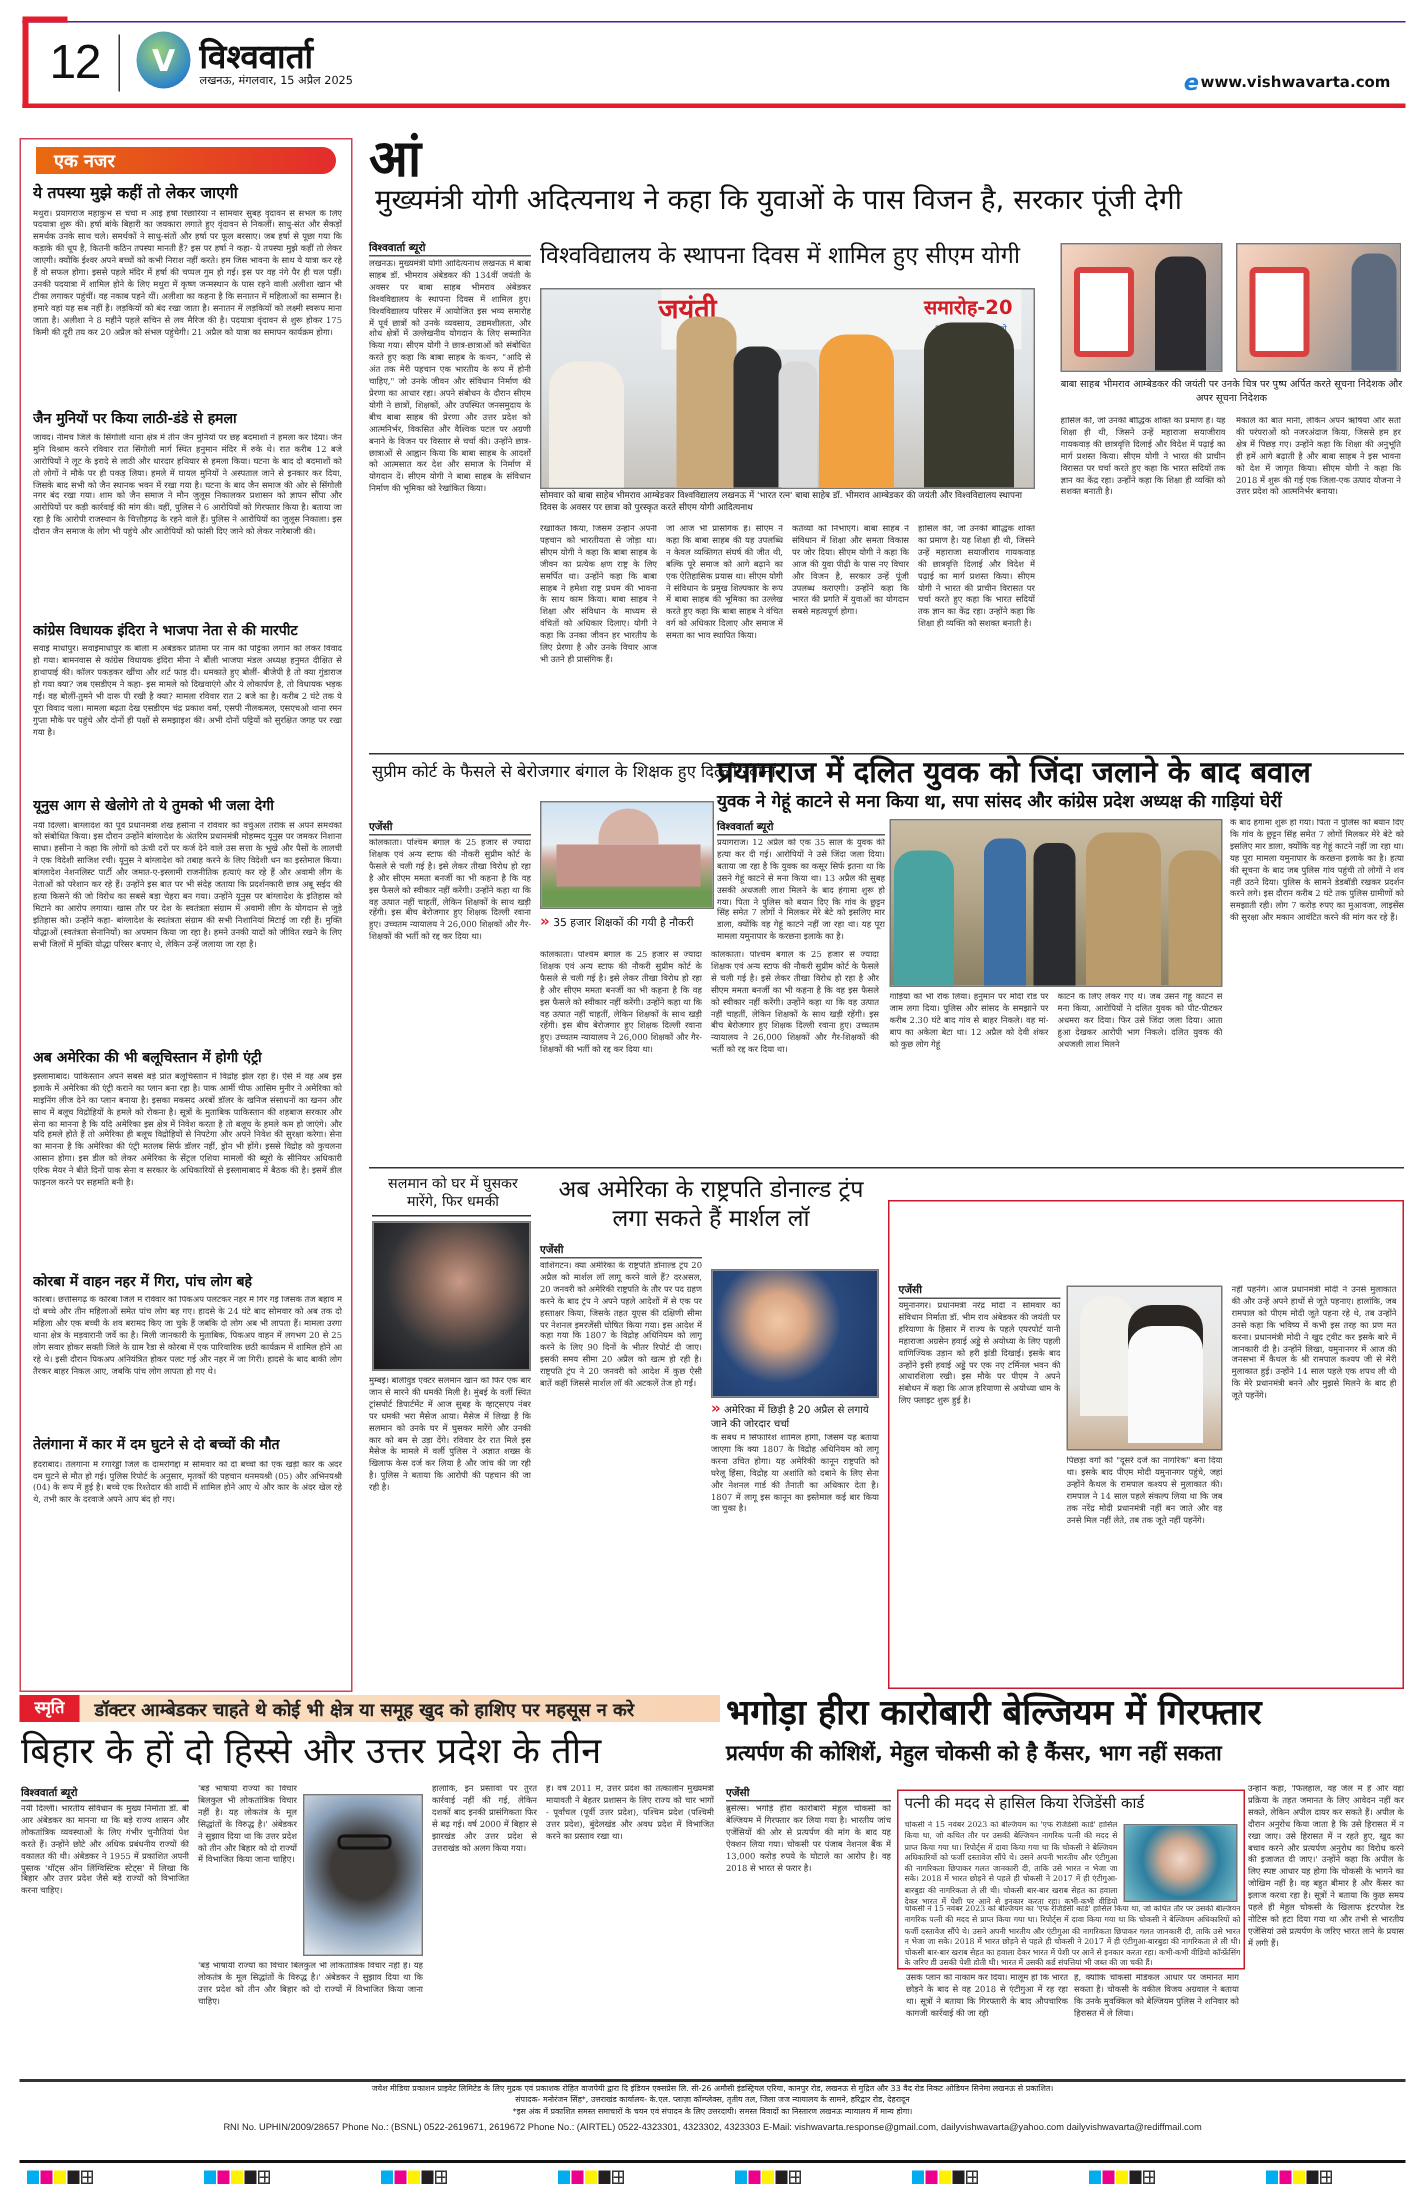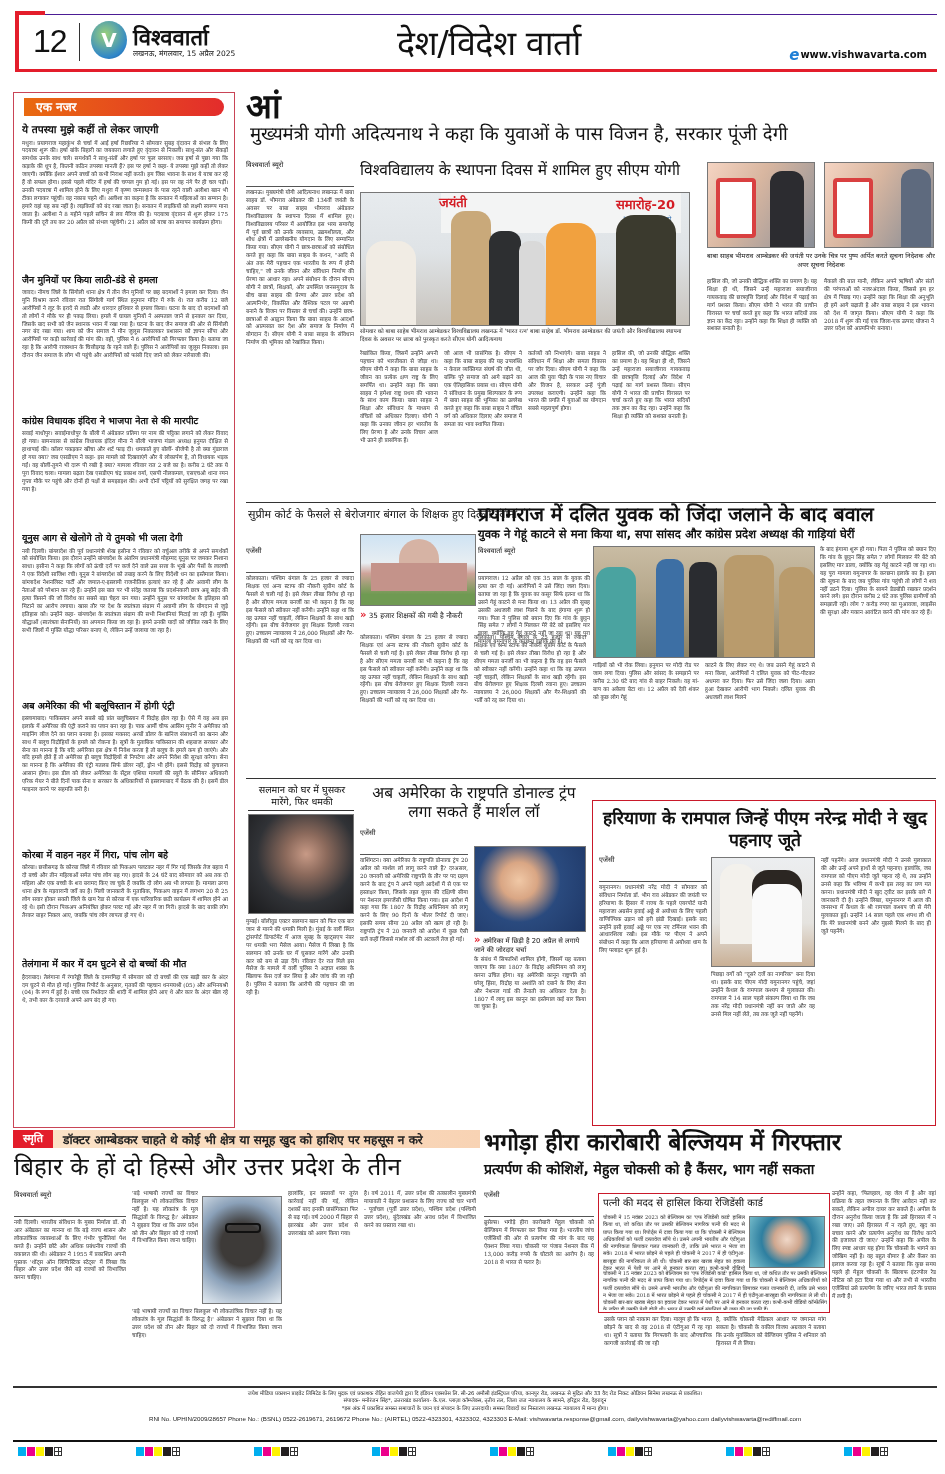--- a/index.html
+++ b/index.html
@@ -1,20 +1,20 @@
 <!DOCTYPE html>
 <html><head>
 <meta charset="utf-8">
 <style>
 *{box-sizing:border-box;margin:0;padding:0}
 html,body{width:945px;height:1474px;background:#fff;overflow:hidden}
 body{font-family:"DejaVu Sans","Liberation Sans",sans-serif;color:#111;position:relative}
 .abs{position:absolute}
 .txt{font-size:5.6px;line-height:7.9px;color:#333;text-align:justify;overflow:hidden;font-family:"DejaVu Serif","Liberation Serif",serif}
-.byline{font-size:7px;font-weight:normal;border-bottom:1px solid #555;padding-bottom:17px;margin-bottom:2px;color:#111;font-family:"DejaVu Sans",sans-serif}
+.byline{font-size:7px;font-weight:bold;border-bottom:1px solid #555;padding-bottom:1px;margin-bottom:2px;color:#111;font-family:"DejaVu Sans",sans-serif}
 .h{font-weight:bold;color:#111;line-height:1.1;font-family:"DejaVu Sans","Liberation Sans",sans-serif}
 .photo{position:absolute;overflow:hidden;border:1px solid #777}
 .cap{font-size:6.5px;line-height:8.5px;color:#222;text-align:center}
 
 .masthead{left:15px;top:14px;width:922px;height:58px;border-top:1px solid #4c1d95;border-left:4px solid #e31d2b;border-bottom:3px solid #e31d2b}
 .masthead .redtab{position:absolute;left:-4px;top:-4px;width:30px;height:4px;background:#e31d2b}
 .pageno{position:absolute;left:14px;top:8px;font-size:32px;font-family:"Liberation Sans",sans-serif;letter-spacing:-1px}
 .vsep{position:absolute;left:60px;top:8px;width:1px;height:38px;background:#333}
 .logo{position:absolute;left:72px;top:6px;width:36px;height:38px;border-radius:50%;background:radial-gradient(circle at 40% 35%,#9bd17a,#2f86c9 70%,#1b4f8f);display:flex;align-items:center;justify-content:center;font-weight:bold;color:#fff;font-size:20px}
 .brand{position:absolute;left:114px;top:6px;font-size:22px;font-weight:bold}
@@ -42,21 +42,20 @@
 
 <div class="abs masthead">
   <div class="redtab"></div>
   <div class="pageno">12</div>
   <div class="vsep"></div>
   <div class="logo">
       <span>V</span>
     </div>
   <div class="brand">विश्ववार्ता</div>
   <div class="dateline">लखनऊ, मंगलवार, 15 अप्रैल 2025</div>
-  <div class="sectiontitle">देश/विदेश वार्ता</div>
   <div class="site"><span class="e">e</span><span>www.vishwavarta.com</span></div>
 </div>
 
 <div class="abs leftbox">
   <div class="eknajar">एक नजर</div>
   <div class="abs" style="left:8px;top:28px;width:206px;height:1002px;overflow:hidden">
     <div>
       <div class="h lh" style="font-size:10.5px">ये तपस्या मुझे कहीं तो लेकर जाएगी</div>
       <div class="txt" style="height:132px">मथुरा। प्रयागराज महाकुंभ से चर्चा में आईं हर्षा रिछारिया ने सोमवार सुबह वृंदावन से संभल के लिए पदयात्रा शुरू की। हर्षा बांके बिहारी का जयकारा लगाते हुए वृंदावन से निकलीं। साधु-संत और सैकड़ों समर्थक उनके साथ चले। समर्थकों ने साधु-संतों और हर्षा पर फूल बरसाए। जब हर्षा से पूछा गया कि कड़ाके की धूप है, कितनी कठिन तपस्या मानती हैं? इस पर हर्षा ने कहा- ये तपस्या मुझे कहीं तो लेकर जाएगी। क्योंकि ईश्वर अपने बच्चों को कभी निराश नहीं करते। हम जिस भावना के साथ ये यात्रा कर रहे हैं वो सफल होगा। इससे पहले मंदिर में हर्षा की चप्पल गुम हो गई। इस पर वह नंगे पैर ही चल पड़ीं। उनकी पदयात्रा में शामिल होने के लिए मथुरा में कृष्ण जन्मस्थान के पास रहने वाली अलीशा खान भी टीका लगाकर पहुंचीं। वह नकाब पहने थीं। अलीशा का कहना है कि सनातन में महिलाओं का सम्मान है। हमारे वहां यह सब नहीं है। लड़कियों को बंद रखा जाता है। सनातन में लड़कियों को लक्ष्मी स्वरूप माना जाता है। अलीशा ने 8 महीने पहले सचिन से लव मैरिज की है। पदयात्रा वृंदावन से शुरू होकर 175 किमी की दूरी तय कर 20 अप्रैल को संभल पहुंचेगी। 21 अप्रैल को यात्रा का समापन कार्यक्रम होगा।</div>
     </div>
@@ -91,21 +90,21 @@
 <div class="abs h" style="left:250px;top:124px;font-size:18.5px;font-weight:normal;white-space:nowrap">मुख्यमंत्री योगी अदित्यनाथ ने कहा कि युवाओं के पास विजन है, सरकार पूंजी देगी</div>
 
 <div class="abs" style="left:246px;top:160px;width:108px">
   <div class="byline">विश्ववार्ता ब्यूरो</div>
   <div class="txt" style="height:330px">लखनऊ। मुख्यमंत्री योगी आदित्यनाथ लखनऊ में बाबा साहब डॉ. भीमराव अंबेडकर की 134वीं जयंती के अवसर पर बाबा साहब भीमराव अंबेडकर विश्वविद्यालय के स्थापना दिवस में शामिल हुए। विश्वविद्यालय परिसर में आयोजित इस भव्य समारोह में पूर्व छात्रों को उनके व्यवसाय, उद्यमशीलता, और शोध क्षेत्रों में उल्लेखनीय योगदान के लिए सम्मानित किया गया। सीएम योगी ने छात्र-छात्राओं को संबोधित करते हुए कहा कि बाबा साहब के कथन, "आदि से अंत तक मेरी पहचान एक भारतीय के रूप में होनी चाहिए," जो उनके जीवन और संविधान निर्माण की प्रेरणा का आधार रहा। अपने संबोधन के दौरान सीएम योगी ने छात्रों, शिक्षकों, और उपस्थित जनसमुदाय के बीच बाबा साहब की प्रेरणा और उत्तर प्रदेश को आत्मनिर्भर, विकसित और वैश्विक पटल पर अग्रणी बनाने के विजन पर विस्तार से चर्चा की। उन्होंने छात्र-छात्राओं से आह्वान किया कि बाबा साहब के आदर्शों को आत्मसात कर देश और समाज के निर्माण में योगदान दें। सीएम योगी ने बाबा साहब के संविधान निर्माण की भूमिका को रेखांकित किया।</div>
 </div>
 
 <div class="abs h" style="left:360px;top:162px;font-size:15.5px;font-weight:normal;white-space:nowrap">विश्वविद्यालय के स्थापना दिवस में शामिल हुए सीएम योगी</div>
 <div class="photo" style="left:360px;top:192px;width:330px;height:134px;background:linear-gradient(180deg,#e7ebee 0%,#dfe3e6 45%,#c8c3bc 100%)">
   <div class="abs" style="left:80px;top:0;width:240px;height:40px;background:#f3f4f4"></div>
-  <div class="abs" style="left:78px;top:0;font-size:13px;font-weight:bold;color:#d41c24">जयंती</div>
+  <div class="abs" style="left:78px;top:0;font-size:18px;font-weight:bold;color:#d41c24">जयंती</div>
   <div class="abs" style="left:255px;top:2px;font-size:13px;font-weight:bold;color:#d41c24">समारोह-20</div>
   <div class="abs" style="left:262px;top:22px;font-size:6px;color:#1c60a8">14 अप्रैल 2025, सो</div>
   <div class="abs" style="left:5px;top:48px;width:50px;height:86px;background:#f1ece4;border-radius:18px 18px 0 0"></div>
   <div class="abs" style="left:90px;top:18px;width:40px;height:116px;background:#c9a97a;border-radius:14px 14px 0 0"></div>
   <div class="abs" style="left:128px;top:38px;width:32px;height:96px;background:#2d2f31;border-radius:12px 12px 0 0"></div>
   <div class="abs" style="left:158px;top:48px;width:26px;height:86px;background:#d9d9d9;border-radius:10px 10px 0 0"></div>
   <div class="abs" style="left:185px;top:30px;width:50px;height:104px;background:#f1a13f;border-radius:18px 18px 0 0"></div>
   <div class="abs" style="left:255px;top:22px;width:60px;height:112px;background:#3b3a2e;border-radius:18px 18px 0 0"></div>
 </div>
 <div class="abs cap" style="left:360px;top:328px;width:330px;text-align:left;font-size:5.8px;line-height:7.6px">सोमवार को बाबा साहेब भीमराव आम्बेडकर विश्वविद्यालय लखनऊ में 'भारत रत्न' बाबा साहेब डॉ. भीमराव आम्बेडकर की जयंती और विश्वविद्यालय स्थापना दिवस के अवसर पर छात्रा को पुरस्कृत करते सीएम योगी आदित्यनाथ</div>
@@ -167,21 +166,20 @@
 <div class="abs h" style="left:360px;top:784px;width:228px;font-size:15.5px;text-align:center;font-weight:normal;line-height:19px">अब अमेरिका के राष्ट्रपति डोनाल्ड ट्रंप लगा सकते हैं मार्शल लॉ</div>
 <div class="abs" style="left:360px;top:828px;width:108px">
   <div class="byline">एजेंसी</div>
   <div class="txt" style="height:290px">वाशिंगटन। क्या अमेरिका के राष्ट्रपति डोनाल्ड ट्रंप 20 अप्रैल को मार्शल लॉ लागू करने वाले हैं? दरअसल, 20 जनवरी को अमेरिकी राष्ट्रपति के तौर पर पद ग्रहण करने के बाद ट्रंप ने अपने पहले आदेशों में से एक पर हस्ताक्षर किया, जिसके तहत यूएस की दक्षिणी सीमा पर नेशनल इमरजेंसी घोषित किया गया। इस आदेश में कहा गया कि 1807 के विद्रोह अधिनियम को लागू करने के लिए 90 दिनों के भीतर रिपोर्ट दी जाए। इसकी समय सीमा 20 अप्रैल को खत्म हो रही है। राष्ट्रपति ट्रंप ने 20 जनवरी को आदेश में कुछ ऐसी बातें कहीं जिससे मार्शल लॉ की अटकलें तेज हो गईं।</div>
 </div>
 <div class="photo" style="left:474px;top:846px;width:112px;height:86px;background:radial-gradient(circle at 40% 40%,#f0c8a6 0%,#d9a684 22%,#2a4a7e 50%,#1e3766 100%)"></div>
 <div class="abs" style="left:474px;top:936px;width:112px;font-size:6.8px;line-height:8.5px"><span class="arrows">»</span> <span>अमेरिका में छिड़ी है 20 अप्रैल से लगाये जाने की जोरदार चर्चा</span></div>
 <div class="abs txt" style="left:474px;top:956px;width:112px;height:170px">के संबंध में सिफारिशें शामिल होंगी, जिसमें यह बताया जाएगा कि क्या 1807 के विद्रोह अधिनियम को लागू करना उचित होगा। यह अमेरिकी कानून राष्ट्रपति को घरेलू हिंसा, विद्रोह या अशांति को दबाने के लिए सेना और नेशनल गार्ड की तैनाती का अधिकार देता है। 1807 में लागू इस कानून का इस्तेमाल कई बार किया जा चुका है।</div>
 
 <div class="abs redbox" style="left:592px;top:800px;width:344px;height:326px">
-  <div class="abs h" style="left:4px;top:6px;width:336px;text-align:center;font-size:17.5px;line-height:22px">हरियाणा के रामपाल जिन्हें पीएम नरेन्द्र मोदी ने खुद पहनाए जूते</div>
   <div class="abs" style="left:6px;top:54px;width:108px">
     <div class="byline">एजेंसी</div>
     <div class="txt" style="height:258px">यमुनानगर। प्रधानमंत्री नरेंद्र मोदी ने सोमवार को संविधान निर्माता डॉ. भीम राव अंबेडकर की जयंती पर हरियाणा के हिसार में राज्य के पहले एयरपोर्ट यानी महाराजा अग्रसेन हवाई अड्डे से अयोध्या के लिए पहली वाणिज्यिक उड़ान को हरी झंडी दिखाई। इसके बाद उन्होंने इसी हवाई अड्डे पर एक नए टर्मिनल भवन की आधारशिला रखी। इस मौके पर पीएम ने अपने संबोधन में कहा कि आज हरियाणा से अयोध्या धाम के लिए फ्लाइट शुरू हुई है।</div>
   </div>
   <div class="photo" style="left:118px;top:56px;width:104px;height:110px;background:linear-gradient(180deg,#eceef0 0%,#e5e3df 60%,#c9b096 100%)">
     <div class="abs" style="left:8px;top:6px;width:36px;height:80px;background:#f3f1ec;border-radius:16px 16px 0 0"></div>
     <div class="abs" style="left:40px;top:12px;width:50px;height:92px;background:#fafafa;border-radius:16px 16px 0 0;box-shadow:inset 0 14px 0 #2b2622"></div>
   </div>
   <div class="abs txt" style="left:118px;top:170px;width:104px;height:146px">पिछड़ा वर्गों को "दूसरे दर्जे का नागरिक" बना दिया था। इसके बाद पीएम मोदी यमुनानगर पहुंचे, जहां उन्होंने कैथल के रामपाल कश्यप से मुलाकात की। रामपाल ने 14 साल पहले संकल्प लिया था कि जब तक नरेंद्र मोदी प्रधानमंत्री नहीं बन जाते और वह उनसे मिल नहीं लेते, तब तक जूते नहीं पहनेंगे।</div>
   <div class="abs txt" style="left:228px;top:56px;width:110px;height:260px">नहीं पहनेंगे। आज प्रधानमंत्री मोदी ने उनसे मुलाकात की और उन्हें अपने हाथों से जूते पहनाए। हालांकि, जब रामपाल को पीएम मोदी जूते पहना रहे थे, तब उन्होंने उनसे कहा कि भविष्य में कभी इस तरह का प्रण मत करना। प्रधानमंत्री मोदी ने खुद ट्वीट कर इसके बारे में जानकारी दी है। उन्होंने लिखा, यमुनानगर में आज की जनसभा में कैथल के श्री रामपाल कश्यप जी से मेरी मुलाकात हुई। उन्होंने 14 साल पहले एक शपथ ली थी कि मेरे प्रधानमंत्री बनने और मुझसे मिलने के बाद ही जूते पहनेंगे।</div>

